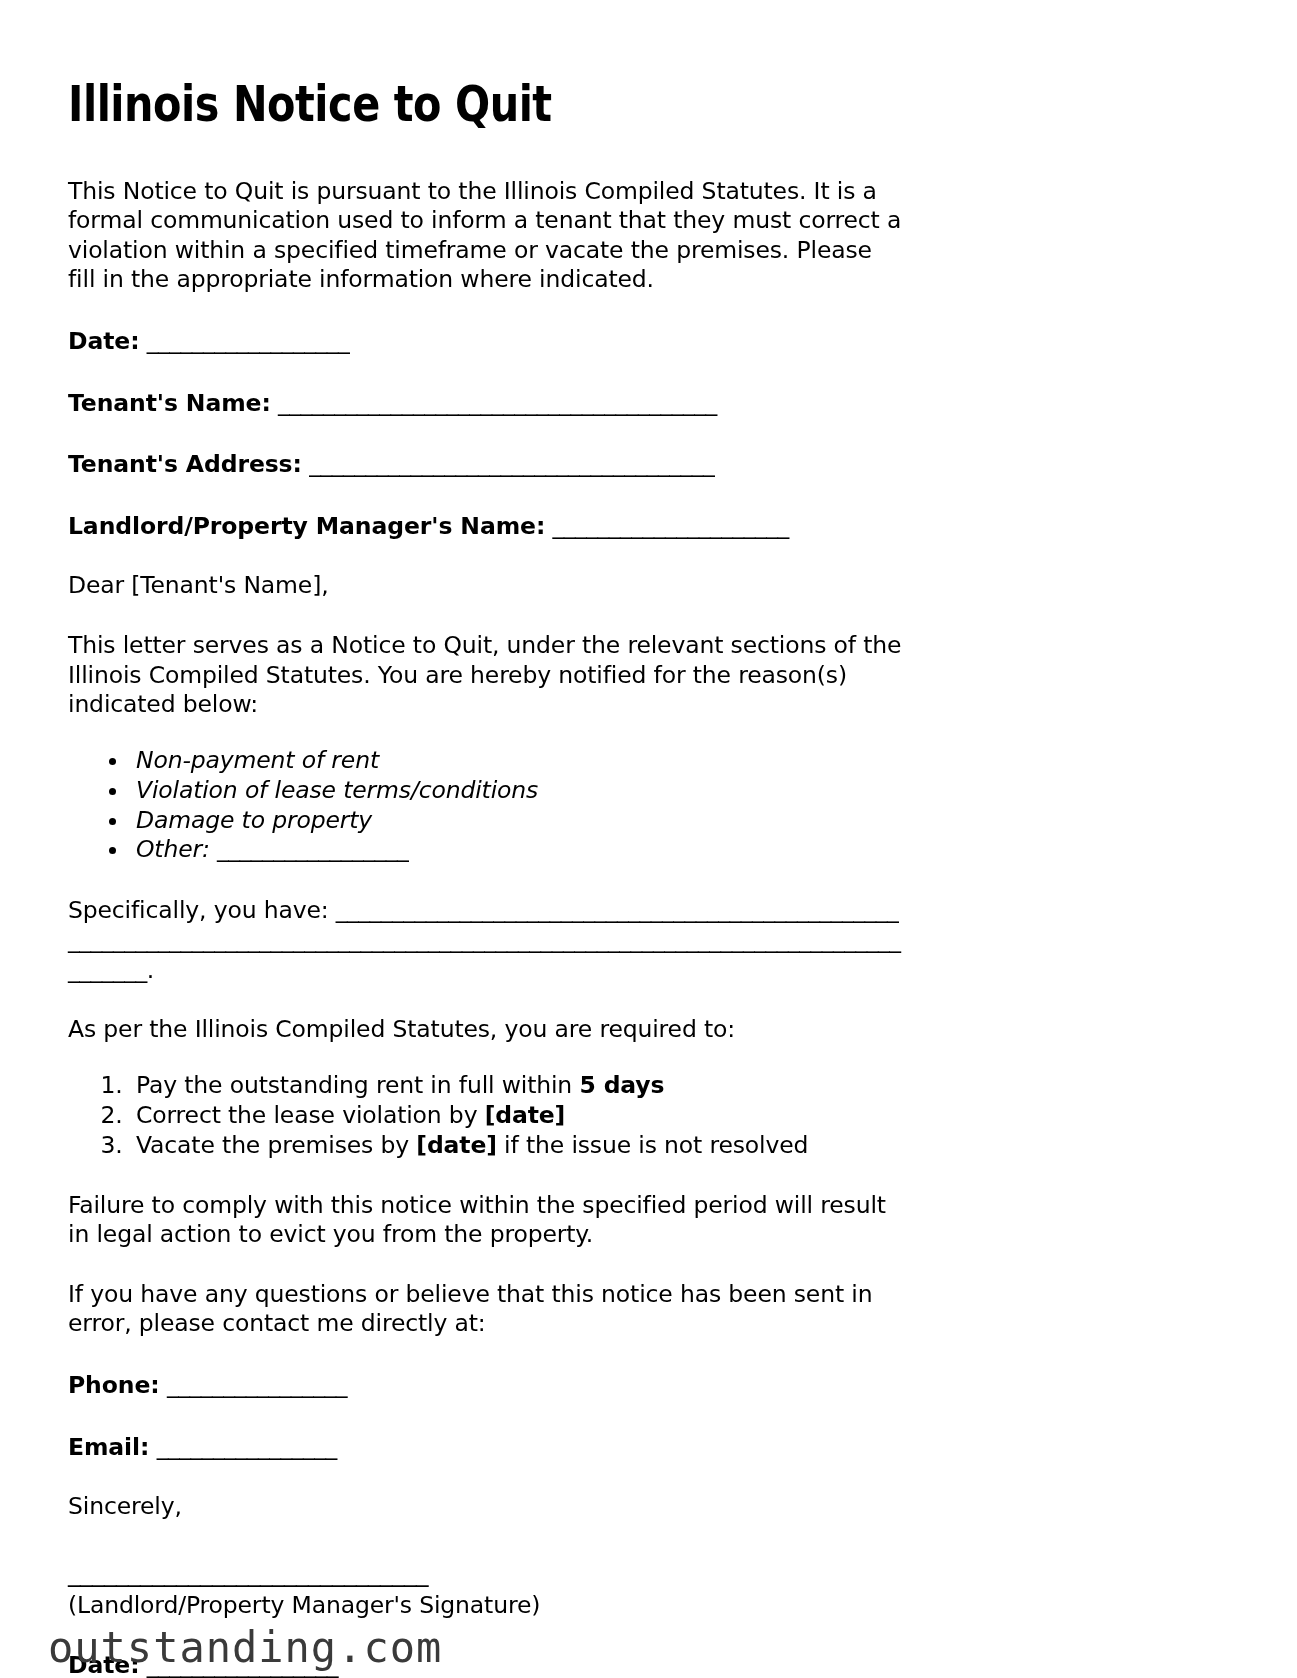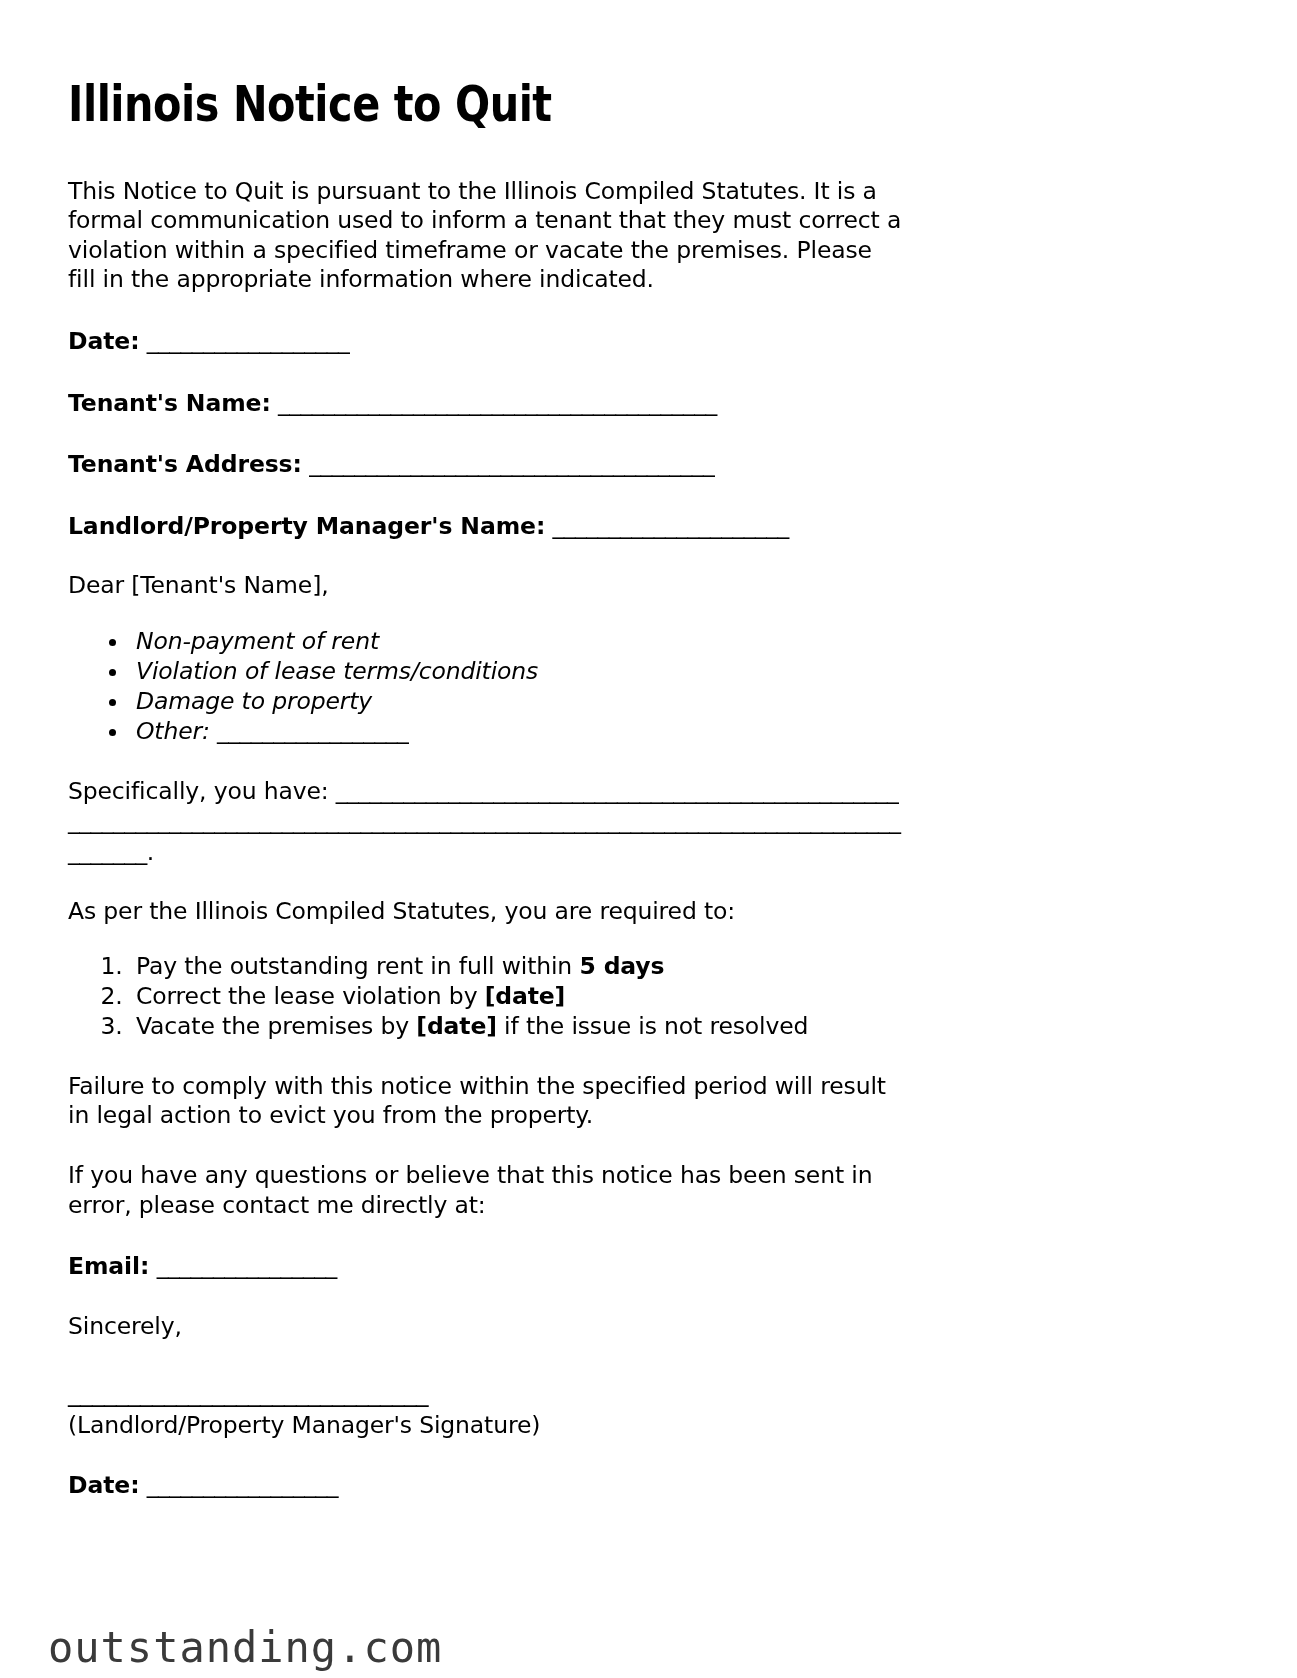--- a/index.html
+++ b/index.html
@@ -152,20 +152,21 @@
     <span class="blank">____________________________________</span>
   </div>
 
   <div class="field-row">
     <span class="field-label">Landlord/Property Manager's Name:</span>
     <span class="blank">_____________________</span>
   </div>
 
   <p class="para">Dear [Tenant's Name],</p>
 
+  <p class="para">This letter serves as a Notice to Quit, under the relevant sections of the Illinois Compiled Statutes. You are hereby notified for the reason(s) indicated below:</p>
 
   <ul class="reasons">
     <li>Non-payment of rent</li>
     <li>Violation of lease terms/conditions</li>
     <li>Damage to property</li>
     <li>
       <span>Other:</span>
       <span class="blank">_________________</span>
     </li>
   </ul>
@@ -179,20 +180,24 @@
   <ol class="requirements">
     <li><span>Pay the outstanding rent in full within </span><b>5 days</b><span></span></li>
     <li><span>Correct the lease violation by </span><b>[date]</b><span></span></li>
     <li><span>Vacate the premises by </span><b>[date]</b><span> if the issue is not resolved</span></li>
   </ol>
 
   <p class="para">Failure to comply with this notice within the specified period will result in legal action to evict you from the property.</p>
 
   <p class="para">If you have any questions or believe that this notice has been sent in error, please contact me directly at:</p>
 
+  <div class="field-row">
+    <span class="field-label">Phone:</span>
+    <span class="blank">________________</span>
+  </div>
 
   <div class="field-row">
     <span class="field-label">Email:</span>
     <span class="blank">________________</span>
   </div>
 
   <p class="sincerely">Sincerely,</p>
 
   <div class="sig-line">______________________________</div>
 

